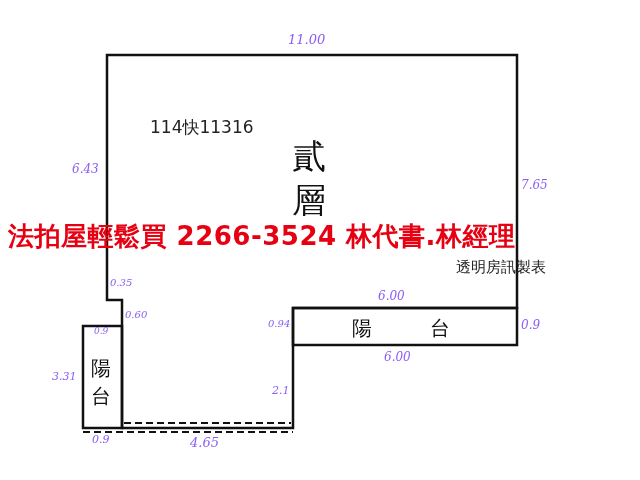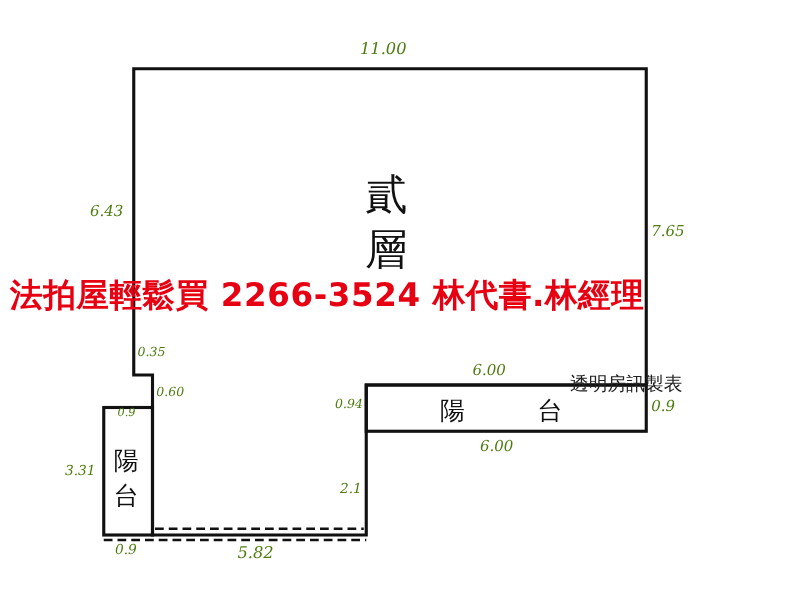--- a/index.html
+++ b/index.html
@@ -1,42 +1,43 @@
 <!DOCTYPE html>
 <html><head>
 <meta charset="utf-8">
 <style>
   html, body { margin:0; padding:0; background:#ffffff; }
   #canvas { position:relative; width:640px; height:480px; overflow:hidden; background:#ffffff; font-family:"DejaVu Sans", sans-serif; }
   svg.plan { position:absolute; left:0; top:0; }
   .lbl { position:absolute; white-space:nowrap; color:#111; }
   .ids { font-family:"DejaVu Sans", sans-serif; font-size:17px; line-height:22px; color:#222; }
-  .hand { font-family:"DejaVu Serif", serif; font-style:italic; font-size:11px; color:#4d7c0f; }
+  .hand { font-family:"DejaVu Serif", serif; font-style:italic; font-size:11px; color:#8b5cf6; }
   .floor { font-family:"DejaVu Serif", serif; font-size:34px; line-height:44px; color:#111; }
   .room { font-family:"DejaVu Serif", serif; font-size:20px; color:#111; }
   .banner { font-family:"DejaVu Sans", sans-serif; font-weight:bold; font-size:26px; color:#e60012; letter-spacing:0.5px; }
-  .maker { font-family:"DejaVu Sans", sans-serif; font-size:15px; color:#222;margin-top:40px; }
+  .maker { font-family:"DejaVu Sans", sans-serif; font-size:15px; color:#222; }
 </style>
 </head>
 <body>
 
 <div id="canvas">
 
   <svg class="plan" width="640" height="480" viewBox="0 0 640 480">
 
     <path d="M107 55 L517 55 L517 308 L293 308 L293 428 L122 428 L122 300 L107 300 Z" fill="none" stroke="#111" stroke-width="2.5"></path>
 
     <rect x="293" y="308" width="224" height="37" fill="none" stroke="#111" stroke-width="2.5"></rect>
 
     <rect x="83" y="326" width="39" height="102" fill="none" stroke="#111" stroke-width="2.5"></rect>
 
     <line x1="124" y1="423" x2="291" y2="423" stroke="#111" stroke-width="2" stroke-dasharray="7,4"></line>
     <line x1="83" y1="432" x2="293" y2="432" stroke="#111" stroke-width="2" stroke-dasharray="7,4"></line>
   </svg>
 
+  <div class="lbl ids" style="left:150px; top:116px;">114快11316</div>
 
   <div class="lbl floor" style="left:292px; top:134px;">貳</div>
   <div class="lbl floor" style="left:292px; top:178px;">層</div>
 
   <div class="lbl banner" style="left:8px; top:219px;">法拍屋輕鬆買  2266-3524  林代書.林經理</div>
 
   <div class="lbl maker" style="left:456px; top:258px;">透明房訊製表</div>
 
   <div class="lbl room" style="left:352px; top:315px;">陽</div>
   <div class="lbl room" style="left:430px; top:315px;">台</div>
@@ -44,20 +45,20 @@
   <div class="lbl room" style="left:91px; top:383px;">台</div>
 
   <div class="lbl hand" style="left:288px; top:32px; font-size:13px;">11.00</div>
   <div class="lbl hand" style="left:72px; top:162px; font-size:12px;">6.43</div>
   <div class="lbl hand" style="left:521px; top:178px; font-size:12px;">7.65</div>
   <div class="lbl hand" style="left:110px; top:277px; font-size:10px;">0.35</div>
   <div class="lbl hand" style="left:125px; top:309px; font-size:10px;">0.60</div>
   <div class="lbl hand" style="left:94px; top:326px; font-size:9px;">0.9</div>
   <div class="lbl hand" style="left:52px; top:370px; font-size:11px;">3.31</div>
   <div class="lbl hand" style="left:92px; top:433px; font-size:11px;">0.9</div>
-  <div class="lbl hand" style="left:190px; top:435px; font-size:13px;">5.82</div>
+  <div class="lbl hand" style="left:190px; top:435px; font-size:13px;">4.65</div>
   <div class="lbl hand" style="left:378px; top:289px; font-size:12px;">6.00</div>
   <div class="lbl hand" style="left:384px; top:350px; font-size:12px;">6.00</div>
   <div class="lbl hand" style="left:268px; top:318px; font-size:10px;text-align:center;">0.94</div>
   <div class="lbl hand" style="left:521px; top:318px; font-size:12px;">0.9</div>
   <div class="lbl hand" style="left:272px; top:384px; font-size:11px;">2.1</div>
 
 </div>
 
 </body></html>

